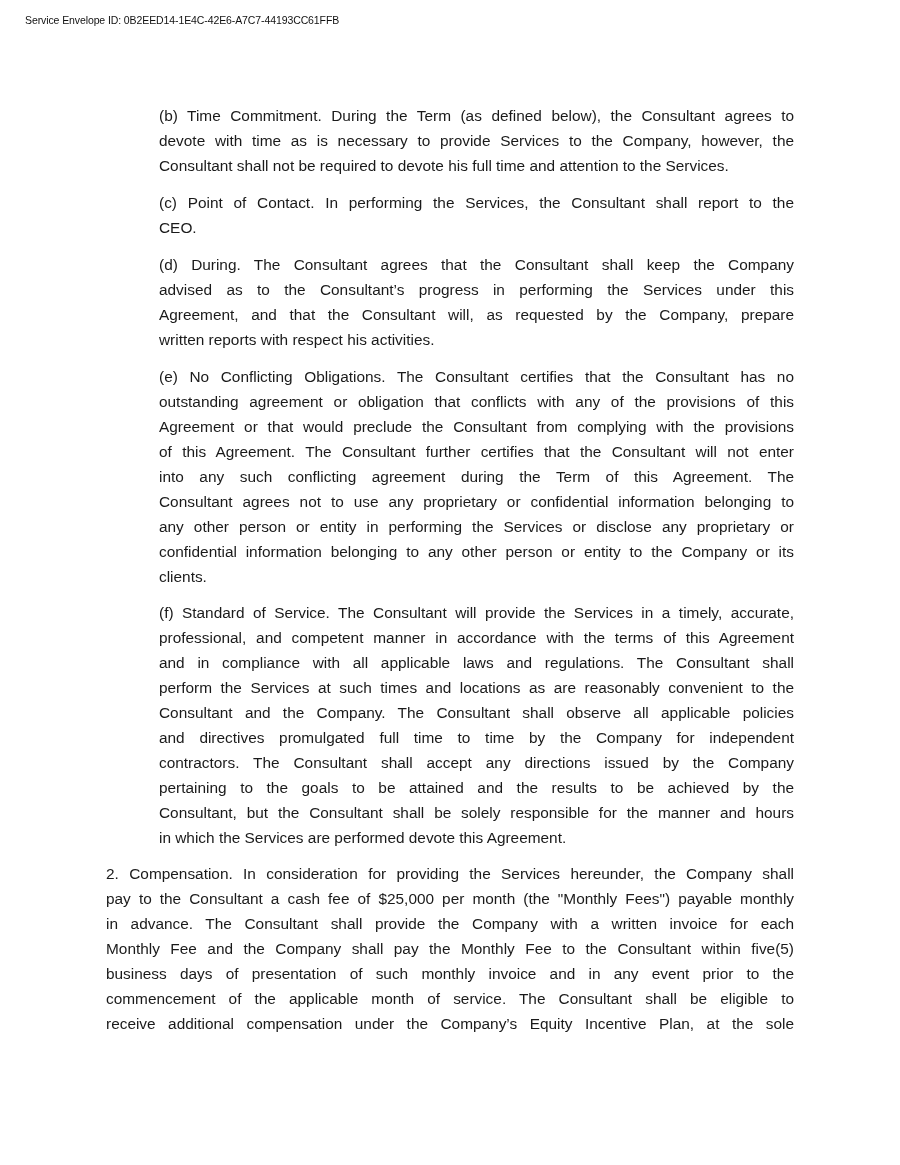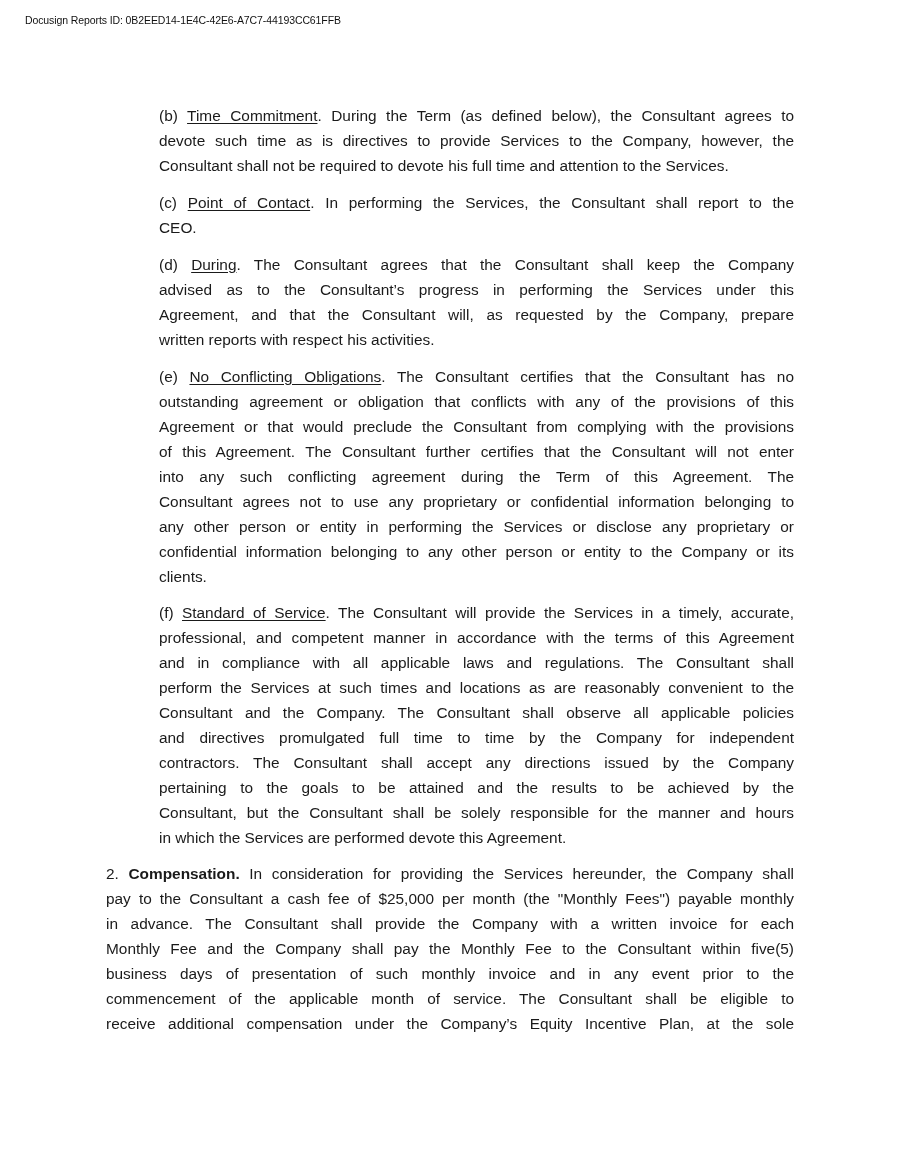--- a/index.html
+++ b/index.html
@@ -1,32 +1,32 @@
 <!DOCTYPE html>
 <html><head>
 <meta charset="utf-8">
 <style>
   html, body { margin: 0; padding: 0; background: #ffffff; }
   body { width: 900px; height: 1165px; position: relative; overflow: hidden; color: #1a1a1a; }
   .envelope { position: absolute; left: 25px; top: 14px; font-family: "Liberation Sans", sans-serif; font-size: 10.5px; color: #111; letter-spacing: -0.1px; }
   .line { position: absolute; left: 0; white-space: nowrap; height: 20px; line-height: 20px; text-align: justify; text-align-last: justify; }
   .line.last { text-align-last: left; }
-  .u { text-decoration: underline; text-underline-offset: 2px; }
-  .b { font-weight: bold; }
+  .u { text-underline-offset: 2px; }
+  .b { font-weight: normal; }
   .sub { left: 159px; width: 635px; }
   .main { left: 106px; width: 688px; }
 </style>
 </head>
 <body>
 
-<div class="envelope">Docusign Reports ID: 0B2EED14-1E4C-42E6-A7C7-44193CC61FFB</div>
+<div class="envelope">Service Envelope ID: 0B2EED14-1E4C-42E6-A7C7-44193CC61FFB</div>
 
 <div>
   <div class="line sub" style="top: 106px; font-family: &quot;Liberation Sans&quot;, sans-serif; font-size: 15.4px;"><span class="para-inline"><span>(b) </span><span class="u">Time Commitment</span><span>. During the Term (as defined below), the Consultant agrees to</span></span></div>
-  <div class="line sub" style="top: 131px; font-family: &quot;Liberation Sans&quot;, sans-serif; font-size: 15.4px;">devote such time as is directives to provide Services to the Company, however, the</div>
+  <div class="line sub" style="top: 131px; font-family: &quot;Liberation Sans&quot;, sans-serif; font-size: 15.4px;">devote with time as is necessary to provide Services to the Company, however, the</div>
   <div class="line sub last" style="top: 156px; font-family: &quot;Liberation Sans&quot;, sans-serif; font-size: 15.4px;">Consultant shall not be required to devote his full time and attention to the Services.</div>
 </div>
 
 <div>
   <div class="line sub" style="top: 193px; font-family: &quot;Liberation Sans&quot;, sans-serif; font-size: 15.4px; letter-spacing: -0.000186012px;"><span><span>(c) </span><span class="u">Point of Contact</span><span>. In performing the Services, the Consultant shall report to the</span></span></div>
   <div class="line sub last" style="top: 218px; font-family: &quot;Liberation Sans&quot;, sans-serif; font-size: 15.4px;">CEO.</div>
 </div>
 
 <div>
   <div class="line sub" style="top: 255px; font-family: &quot;Liberation Sans&quot;, sans-serif; font-size: 15.4px;"><span><span>(d) </span><span class="u">During</span><span>. The Consultant agrees that the Consultant shall keep the Company</span></span></div>

